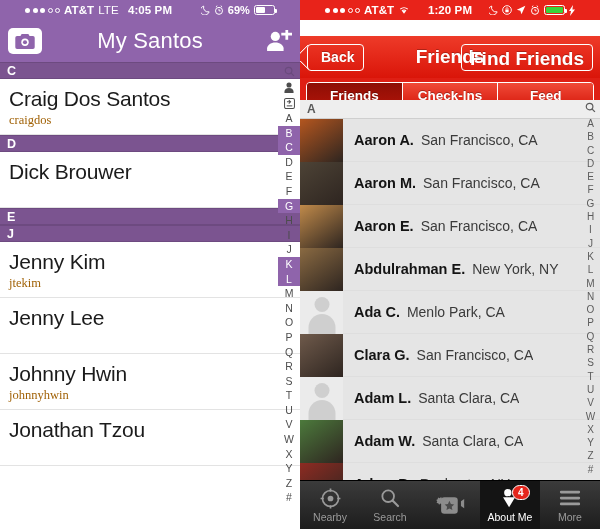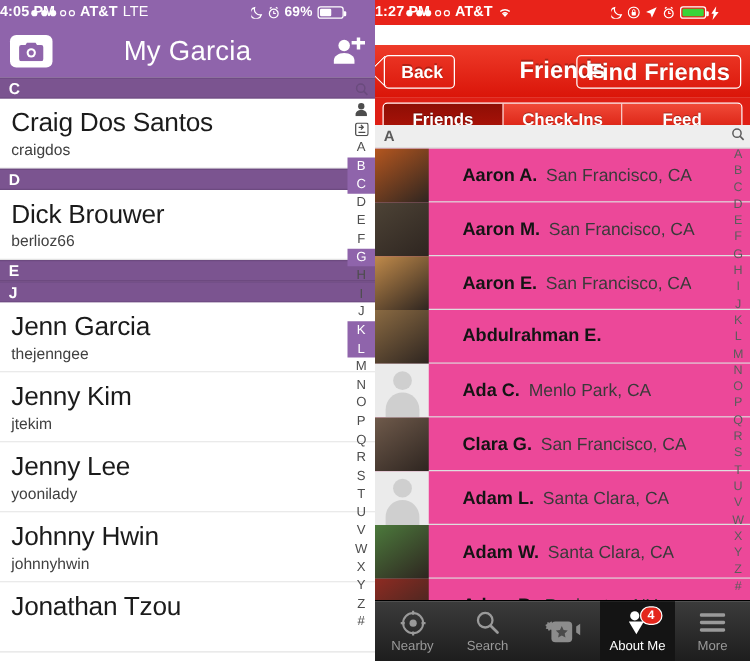--- a/index.html
+++ b/index.html
@@ -17,21 +17,21 @@
   .status-bar {
     height: 20px; display: flex; align-items: center;
     padding: 0 25px; font-size: 11.5px; font-weight: bold; color: #ffffff;
     letter-spacing: 0.1px;
   }
   .sb-purple { background: #8F64AB; }
   .sb-left { display: flex; align-items: center; gap: 4px; }
   .dots { display: flex; gap: 2.5px; align-items: center; }
   .dot { width: 5px; height: 5px; border-radius: 50%; background: #fff; }
   .dot.hollow { background: transparent; border: 1px solid #fff; width: 5px; height: 5px; }
-  .sb-center { position: absolute; left: 0; right: 0; text-align: left; font-size: 11.5px; font-weight: bold; pointer-events: none; }
+  .sb-center { position: absolute; left: 0; right: 0; text-align: center; font-size: 11.5px; font-weight: bold; pointer-events: none; }
   .sb-right { margin-left: auto; display: flex; align-items: center; gap: 4px; position: relative; z-index: 2; }
   .batt {
     width: 21px; height: 10px; border: 1px solid #fff; border-radius: 2.5px;
     position: relative; display: inline-block;
   }
   .batt::after {
     content: ""; position: absolute; right: -3px; top: 3px;
     width: 2px; height: 4px; background: #fff; border-radius: 0 1px 1px 0;
   }
   .batt i { position: absolute; left: 1px; top: 1px; bottom: 1px; display: block; border-radius: 1px; }
@@ -59,21 +59,21 @@
     border-top: 1px solid #6d4a80; border-bottom: 1px solid #6d4a80;
   }
   .prow {
     height: 56px; padding: 6px 0 0 9px;
     border-bottom: 1px solid #e3e3e3; background: #fff;
   }
   .prow .pname {
     font-size: 21px; color: #1b1b1b; font-weight: 400;
     line-height: 27px; letter-spacing: -0.2px; white-space: nowrap;
   }
-  .prow .phandle { font-size: 12.5px; color: #404040; line-height: 16px; }
+  .prow .phandle { font-size: 12.5px; color: #a16207; line-height: 16px; font-family: Liberation Serif, serif; }
 
   .index-left {
     position: absolute; top: 62px; right: 0; bottom: 0; width: 22px;
     display: flex; flex-direction: column; align-items: center;
     font-size: 10.5px; color: #4d4d4d; padding-top: 1px;
   }
   .index-left .ixi { height: 14.6px; line-height: 14.6px; width: 22px; text-align: center; }
   .ix-hl { background: #8F64AB; color: #fff; }
   .ix-icon { height: 16px; display: flex; align-items: center; justify-content: center; width: 22px; }
 
@@ -126,21 +126,21 @@
   .seg-item.on { background-image: linear-gradient(#8E0E05, #B21409); }
 
   .rlist { position: absolute; top: 100px; left: 0; right: 0; bottom: 49px; background: #fff; overflow: hidden; }
   .rsec-head {
     height: 19px; background: #eeeeee; border-bottom: 1px solid #cfcfcf;
     display: flex; align-items: center; padding-left: 7px;
     font-size: 12px; font-weight: bold; color: #5a5a5a;
   }
   .rrow {
     height: 43px; display: flex; align-items: center;
-    border-bottom: 1px solid #dedede; background: #ec4899; gap: 16px;
+    border-bottom: 1px solid #dedede; background: #e5e5e5;
   }
   .avatar { width: 43px; height: 43px; flex: none; position: relative; overflow: hidden; }
   .ph { background: #ebebeb; }
   .ph::before {
     content: ""; position: absolute; left: 50%; top: 6px; transform: translateX(-50%);
     width: 15px; height: 15px; border-radius: 50%; background: #cfcfcf;
   }
   .ph::after {
     content: ""; position: absolute; left: 50%; top: 23px; transform: translateX(-50%);
     width: 27px; height: 22px; border-radius: 14px 14px 0 0; background: #cfcfcf;
@@ -211,21 +211,21 @@
     </div>
 
     <div class="nav-purple">
       <div class="cam-btn">
         <svg width="20" height="15" viewBox="0 0 22 17">
           <path d="M7.2 0h7.6l1.4 2.2H20a2 2 0 012 2V15a2 2 0 01-2 2H2a2 2 0 01-2-2V4.2a2 2 0 012-2h3.8z" fill="#8F64AB"></path>
           <circle cx="11" cy="9.4" r="4.2" fill="#fff"></circle>
             <circle cx="11" cy="9.4" r="2.3" fill="#8F64AB"></circle>
         </svg>
       </div>
-      <div class="nav-title-purple">My Garcia</div>
+      <div class="nav-title-purple">My Santos</div>
       <div class="addfriend-btn">
         <svg width="26" height="22" viewBox="0 0 28 24">
           <circle cx="10" cy="7" r="5" fill="#fff"></circle>
           <path d="M10 13.5c-5 0-9 3-9 6.5v3h18v-3c0-3.5-4-6.5-9-6.5z" fill="#fff"></path>
           <path d="M22.5 0v9M18 4.5h9" stroke="#fff" stroke-width="3" stroke-linecap="square"></path>
         </svg>
       </div>
     </div>
 
     <div class="plist">
@@ -235,39 +235,33 @@
           </div>
           <div class="prow">
             <div class="pname">Craig Dos Santos</div>
             <div class="phandle">craigdos</div>
           </div>
           <div class="sec-head">
             <span>D</span>
           </div>
           <div class="prow">
             <div class="pname">Dick Brouwer</div>
-            <div class="phandle">berlioz66</div>
           </div>
           <div class="sec-head">
             <span>E</span>
           </div>
           <div class="sec-head">
             <span>J</span>
-          </div>
-          <div class="prow">
-            <div class="pname">Jenn Garcia</div>
-            <div class="phandle">thejenngee</div>
           </div>
           <div class="prow">
             <div class="pname">Jenny Kim</div>
             <div class="phandle">jtekim</div>
           </div>
           <div class="prow">
             <div class="pname">Jenny Lee</div>
-            <div class="phandle">yoonilady</div>
           </div>
           <div class="prow">
             <div class="pname">Johnny Hwin</div>
             <div class="phandle">johnnyhwin</div>
           </div>
           <div class="prow">
             <div class="pname">Jonathan Tzou</div>
           </div>
         </div>
     </div>
@@ -334,21 +328,21 @@
             <span class="dot"></span>
           <span class="dot hollow"></span>
             <span class="dot hollow"></span>
         </span>
         <span>AT&amp;T</span>
         <svg width="12" height="10" viewBox="0 0 14 11">
             <path d="M7 9.8l2.2-2.7a3.4 3.4 0 00-4.4 0z" fill="#fff"></path>
             <path d="M2.6 4.6a6.6 6.6 0 018.8 0M4.5 6.6a4 4 0 015 0" stroke="#fff" stroke-width="1.2" fill="none"></path>
           </svg>
       </div>
-      <div class="sb-center">1:27 PM</div>
+      <div class="sb-center">1:20 PM</div>
       <div class="sb-right">
         <svg width="9" height="10" viewBox="0 0 10 11">
             <path d="M9 7.5A5 5 0 013 1.2 5 5 0 109 7.5z" fill="none" stroke="#fff" stroke-width="1.1"></path>
           </svg>
         <svg width="10" height="10" viewBox="0 0 12 12">
             <circle cx="6" cy="6" r="5.2" fill="none" stroke="#fff" stroke-width="1.1"></circle>
             <rect x="4" y="5.4" width="4" height="3.4" rx="0.6" fill="#fff"></rect>
             <path d="M4.8 5.4V4.4a1.2 1.2 0 012.4 0v1" fill="none" stroke="#fff" stroke-width="0.9"></path>
           </svg>
         <svg width="10" height="10" viewBox="0 0 12 12">
@@ -409,20 +403,21 @@
             <div class="avatar" style="background: linear-gradient(145deg, rgb(192, 138, 74), rgb(46, 37, 32));"></div>
             <div class="rmeta">
               <span class="rname">Aaron E.</span>
               <span class="rloc">San Francisco, CA</span>
             </div>
           </div>
           <div class="rrow">
             <div class="avatar" style="background: linear-gradient(145deg, rgb(138, 106, 66), rgb(46, 37, 32));"></div>
             <div class="rmeta">
               <span class="rname">Abdulrahman E.</span>
+              <span class="rloc">New York, NY</span>
             </div>
           </div>
           <div class="rrow">
             <div class="avatar ph"></div>
             <div class="rmeta">
               <span class="rname">Ada C.</span>
               <span class="rloc">Menlo Park, CA</span>
             </div>
           </div>
           <div class="rrow">

